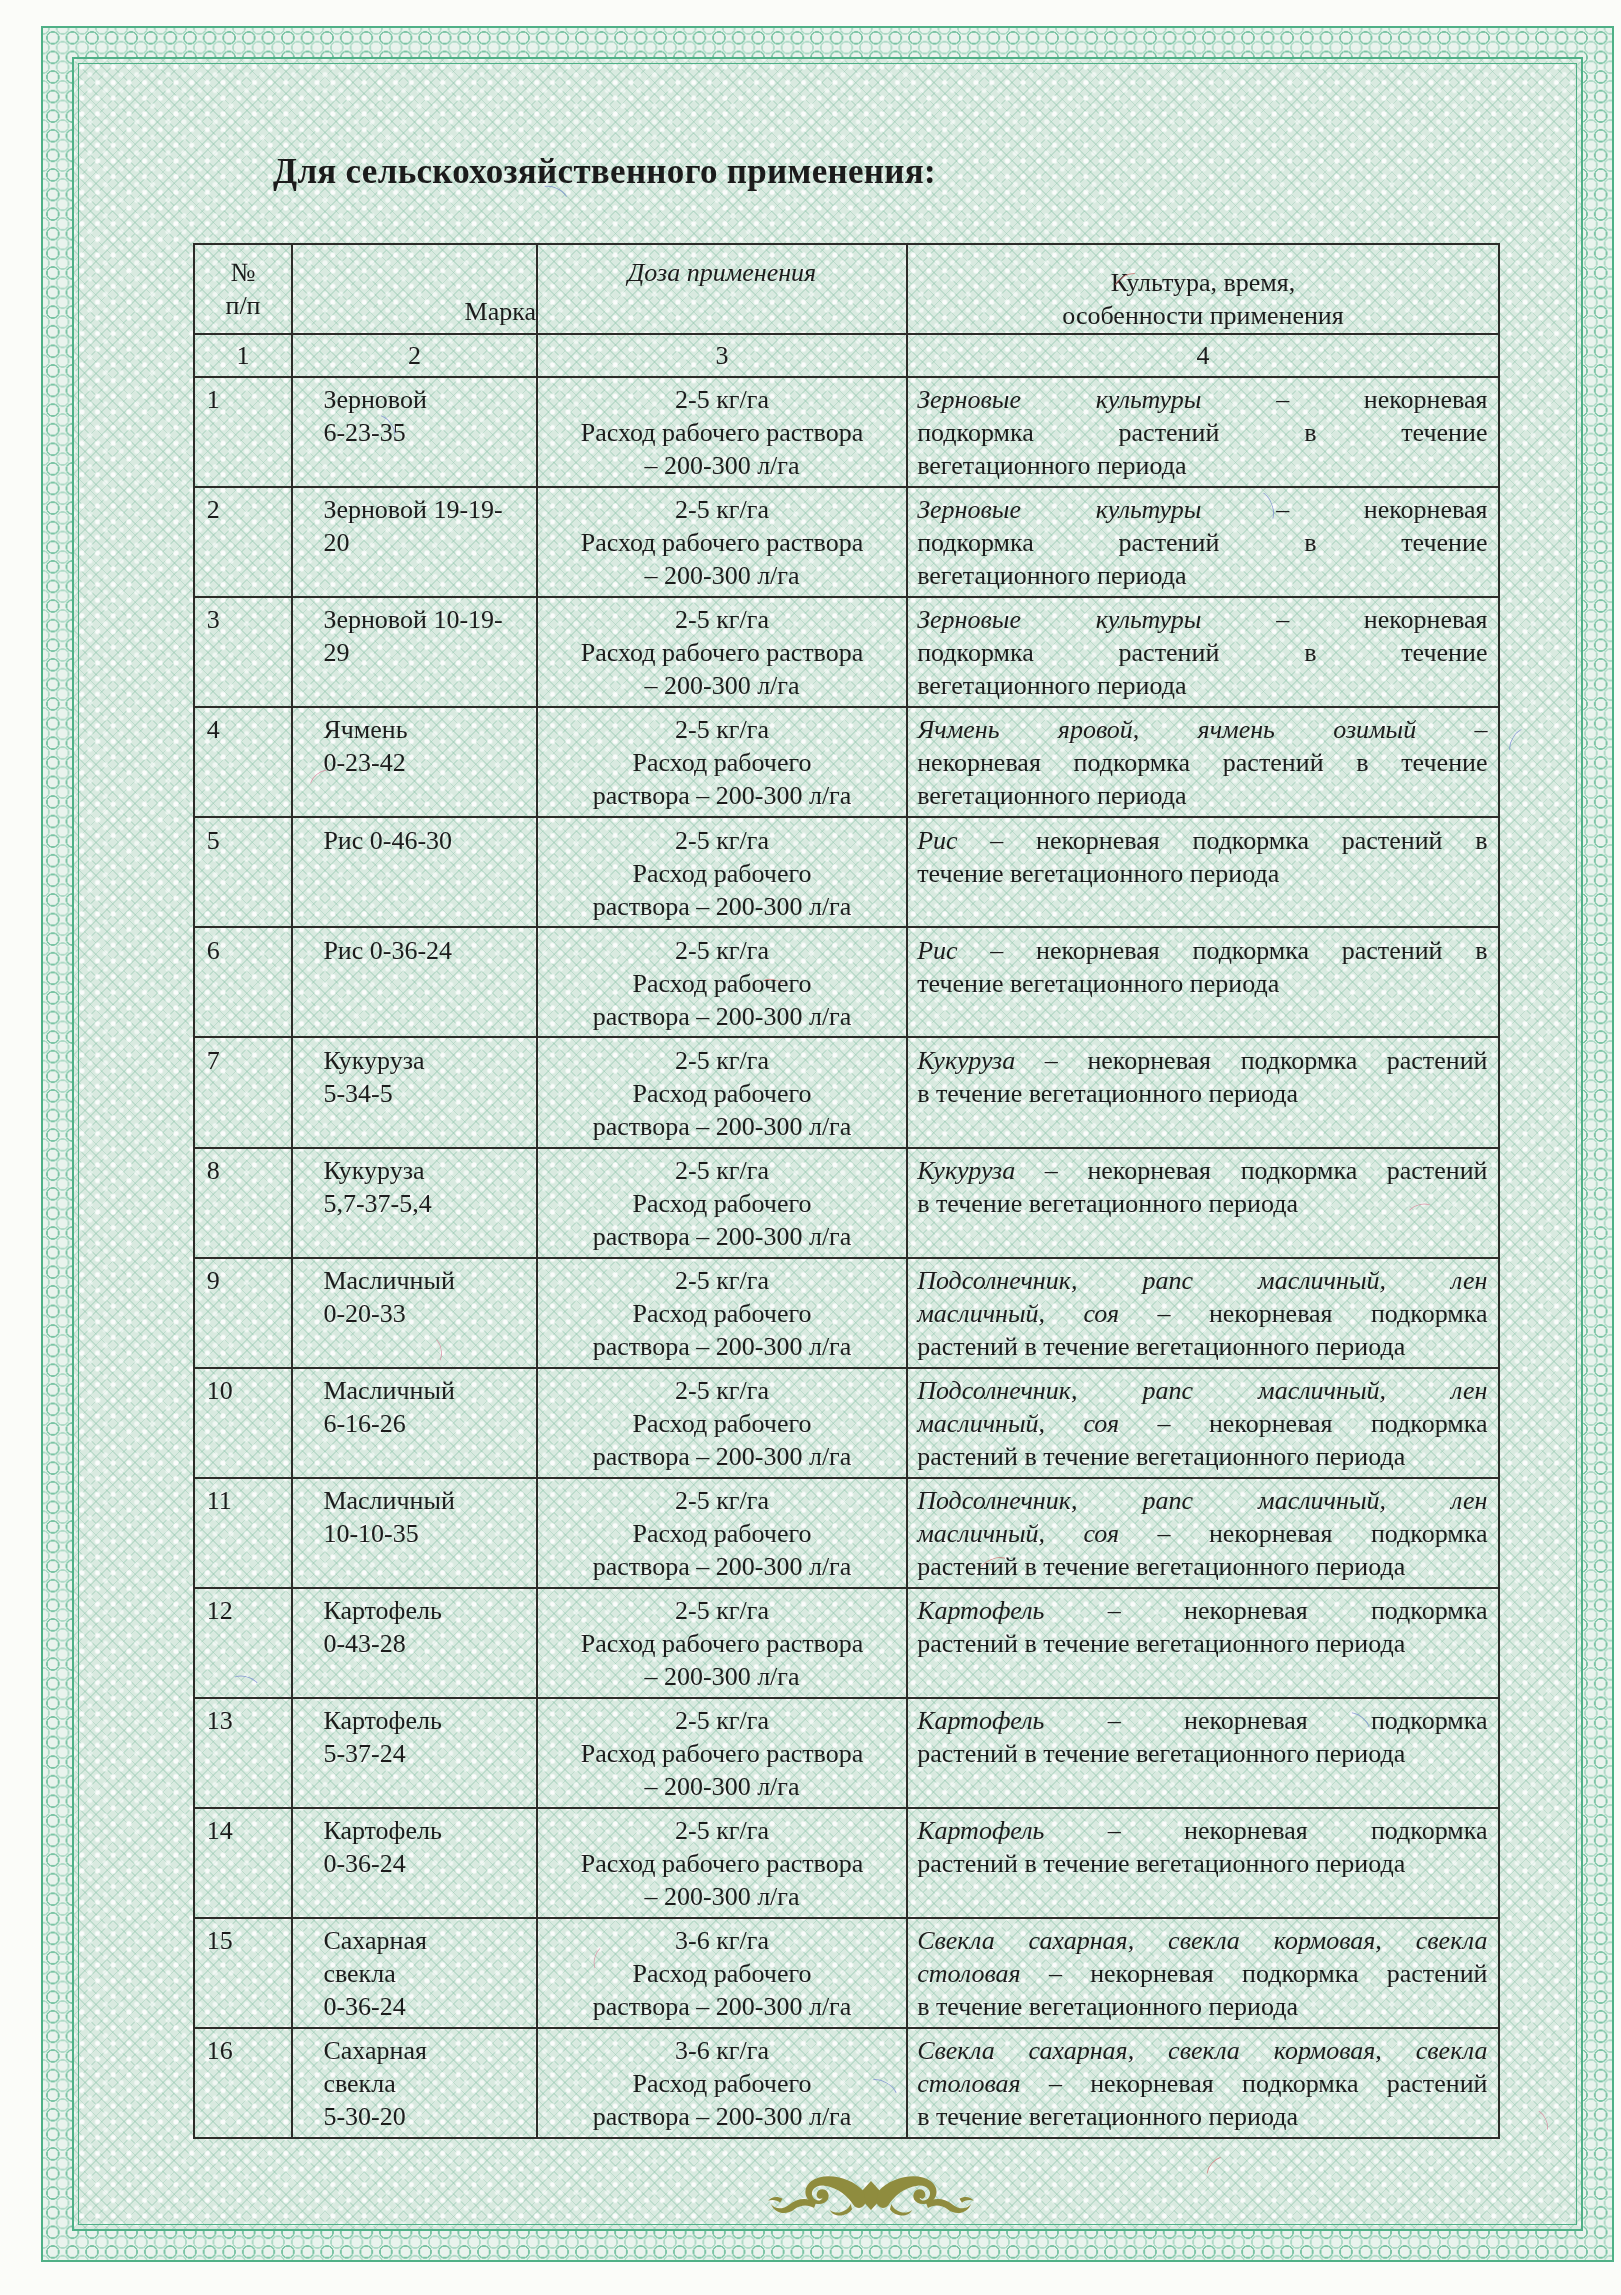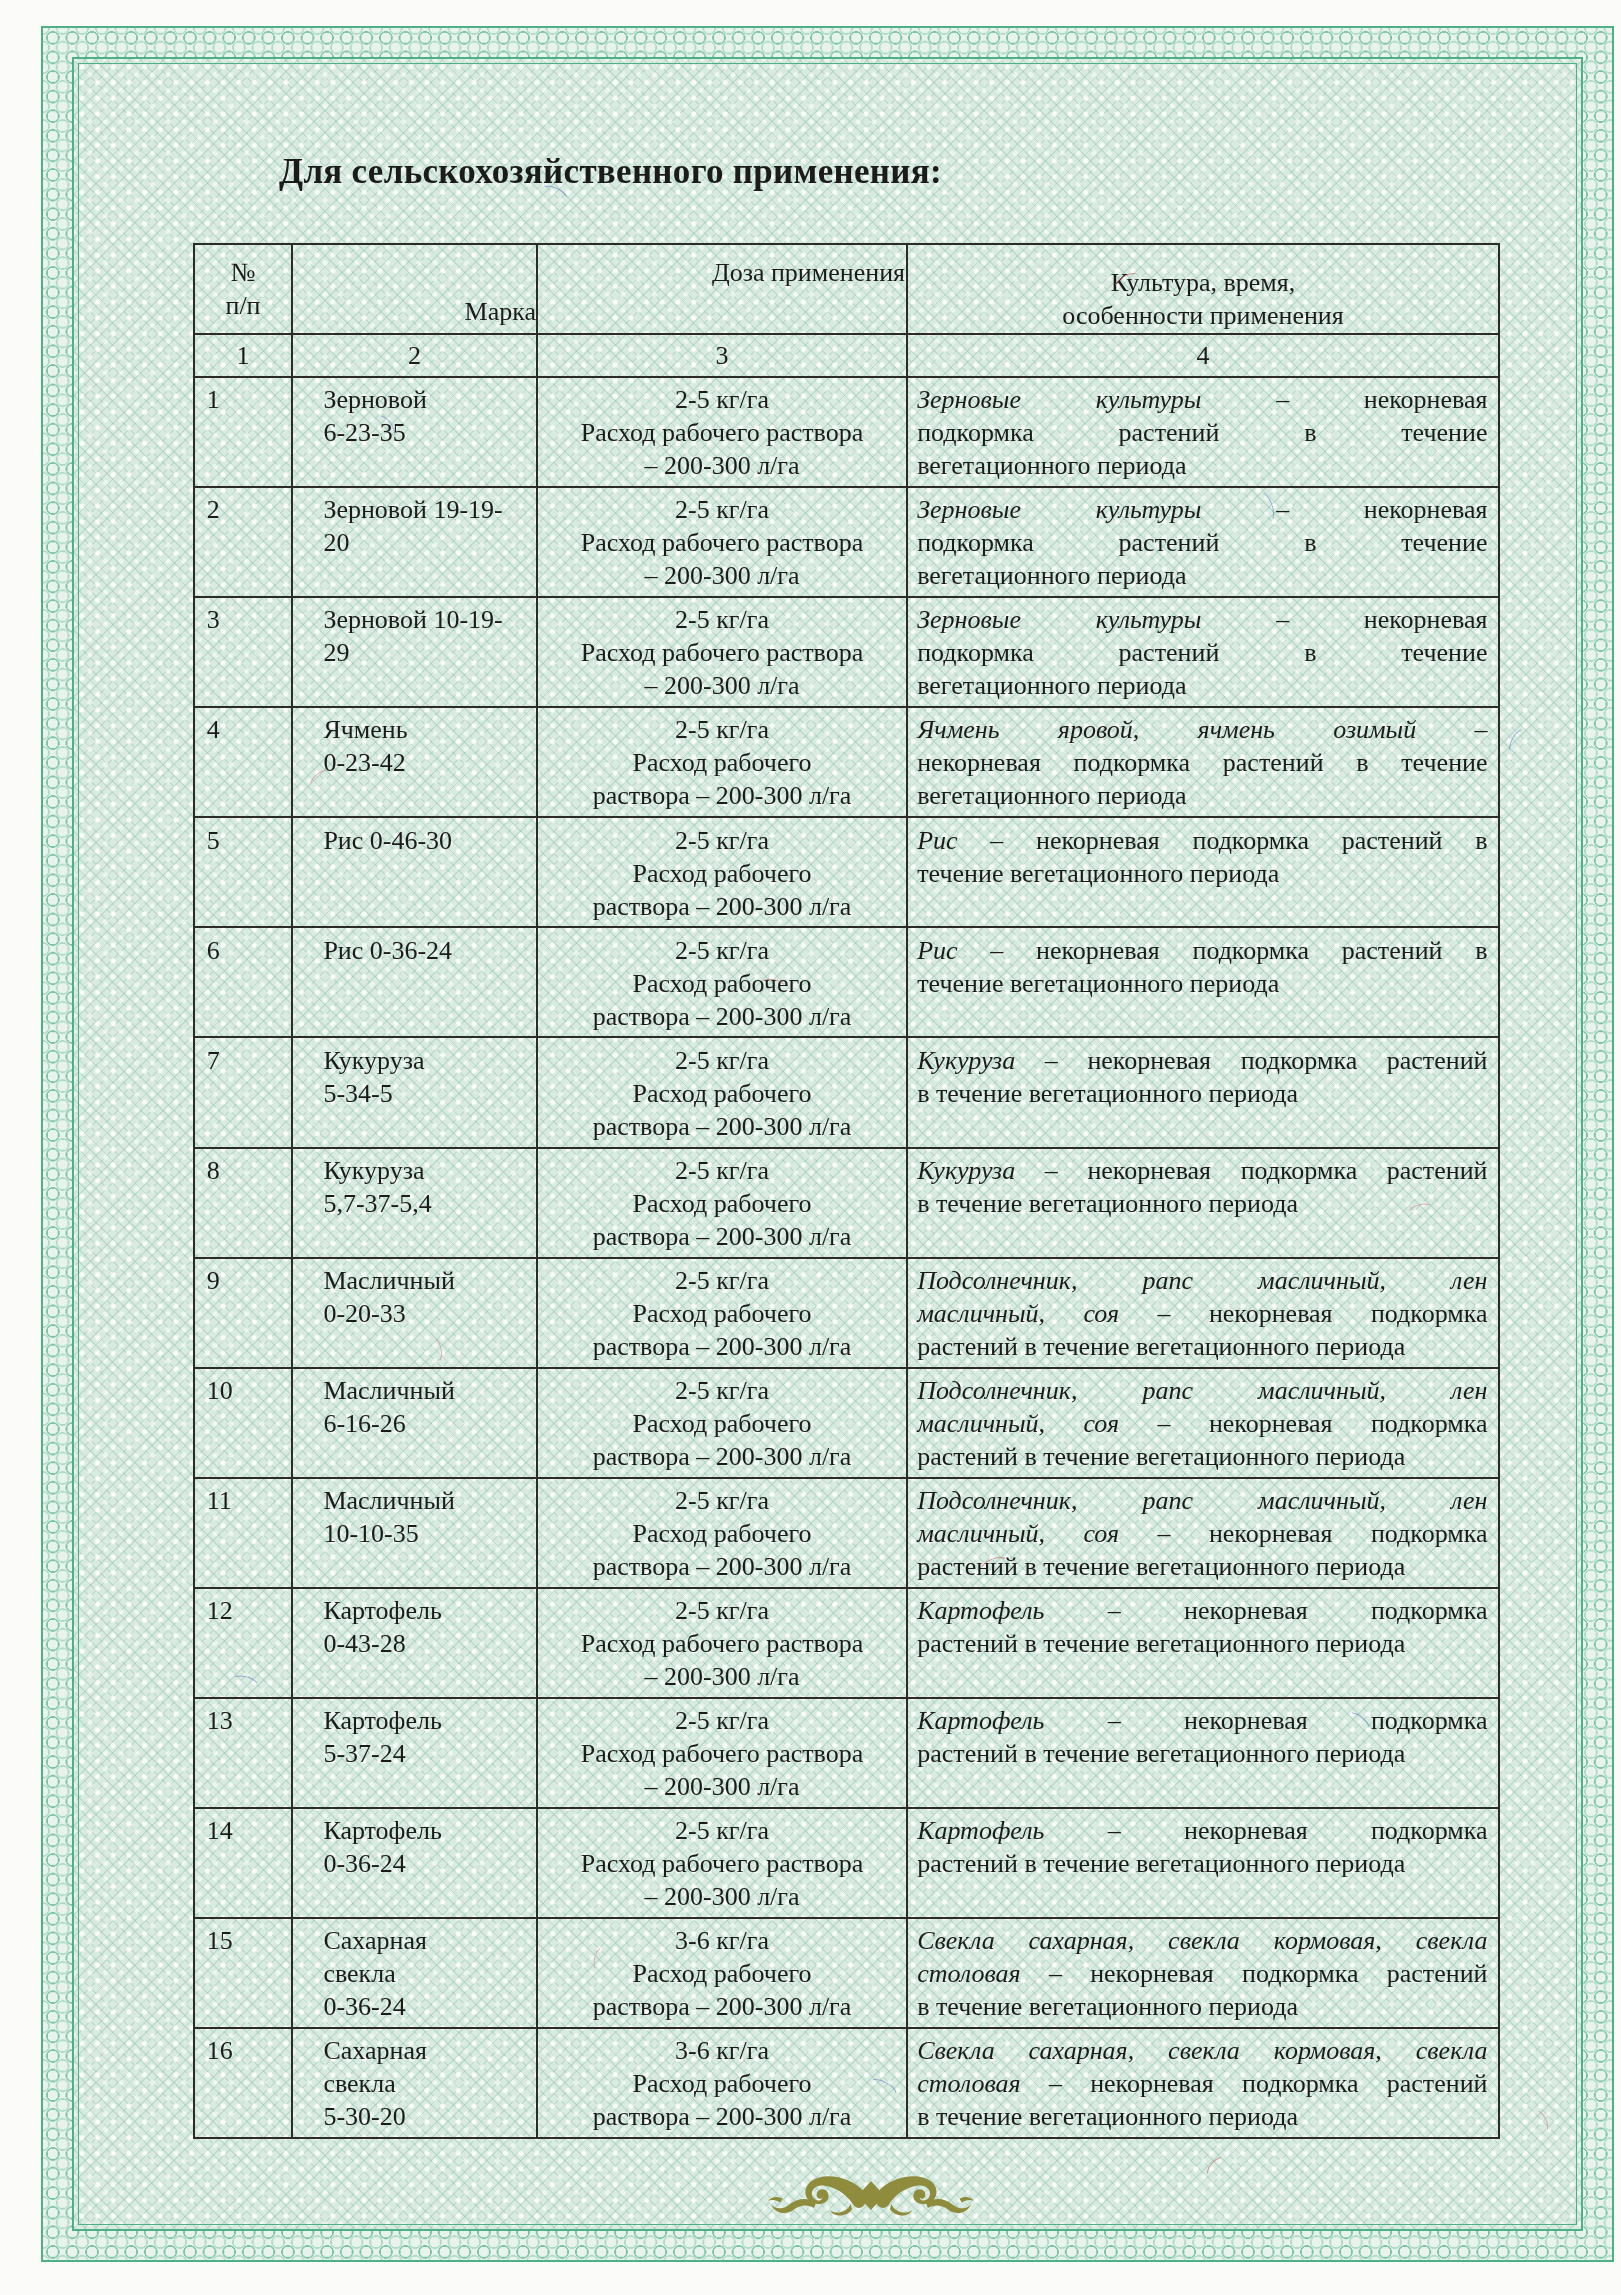--- a/index.html
+++ b/index.html
@@ -30,36 +30,36 @@
       repeating-linear-gradient(45deg, rgba(126,188,160,0.30) 0 1.3px, rgba(126,188,160,0) 1.3px 7.9px),
       repeating-linear-gradient(135deg, rgba(126,188,160,0.30) 0 1.3px, rgba(126,188,160,0) 1.3px 7.9px);
     background-size:15.7px 15.7px,15.7px 15.7px,auto,auto;
     background-position:0 0,7.9px 7.9px,0 0,0 0;
   }
   .inner::after { content:""; position:absolute; inset:3.9px; border:1.3px solid var(--frame,#4fb087); pointer-events:none; }
 
   
   .content { position:absolute; inset:0; }
   .doc-title {
-    position:absolute; left:279px; top:152px;
+    position:absolute; left:273px; top:152px;
     font-size:35px; font-weight:bold; letter-spacing:0.3px; color:var(--text,#1b1b1b);
   }
   .doc-table {
     position:absolute; left:193px; top:243px;
     border-collapse:collapse; table-layout:fixed; width:1306px;
     font-size:26px; line-height:33px;
   }
   .doc-table td, .doc-table th {
     border:2px solid var(--tborder,#2c2b28);
     vertical-align:top; font-weight:normal; overflow:hidden;
   }
   th.h-num   { height:75px; text-align:center; vertical-align:middle; }
   th.h-num .hline { text-align:center; }
   th.h-mark  { text-align:right; vertical-align:bottom; padding:0 0 5.2px 14.4px; }
-  th.h-dose  { text-align:right; vertical-align:top; padding-top:10.5px; }
+  th.h-dose  { text-align:center; vertical-align:top; padding-top:10.5px;font-style:italic; }
   th.h-cult  { text-align:center; vertical-align:top; padding-top:21px; }
   td.idx     { height:39px; text-align:center; vertical-align:middle; }
   td.c-num   { padding:5.2px 0 0 11.8px; }
   td.c-mark  { padding:5.2px 6.5px 3.9px 14.4px; }
   td.c-dose  { padding:5.2px 5.2px 3.9px 5.2px; }
   td.c-cult  { padding:5.2px 10.5px 3.9px 9.2px; }
   .mline { text-align:left;margin-left:16px; }
   .dline { text-align:center; }
   .cline { text-align:left; }
   .cline.stretch { text-align:justify; text-align-last:justify; }

